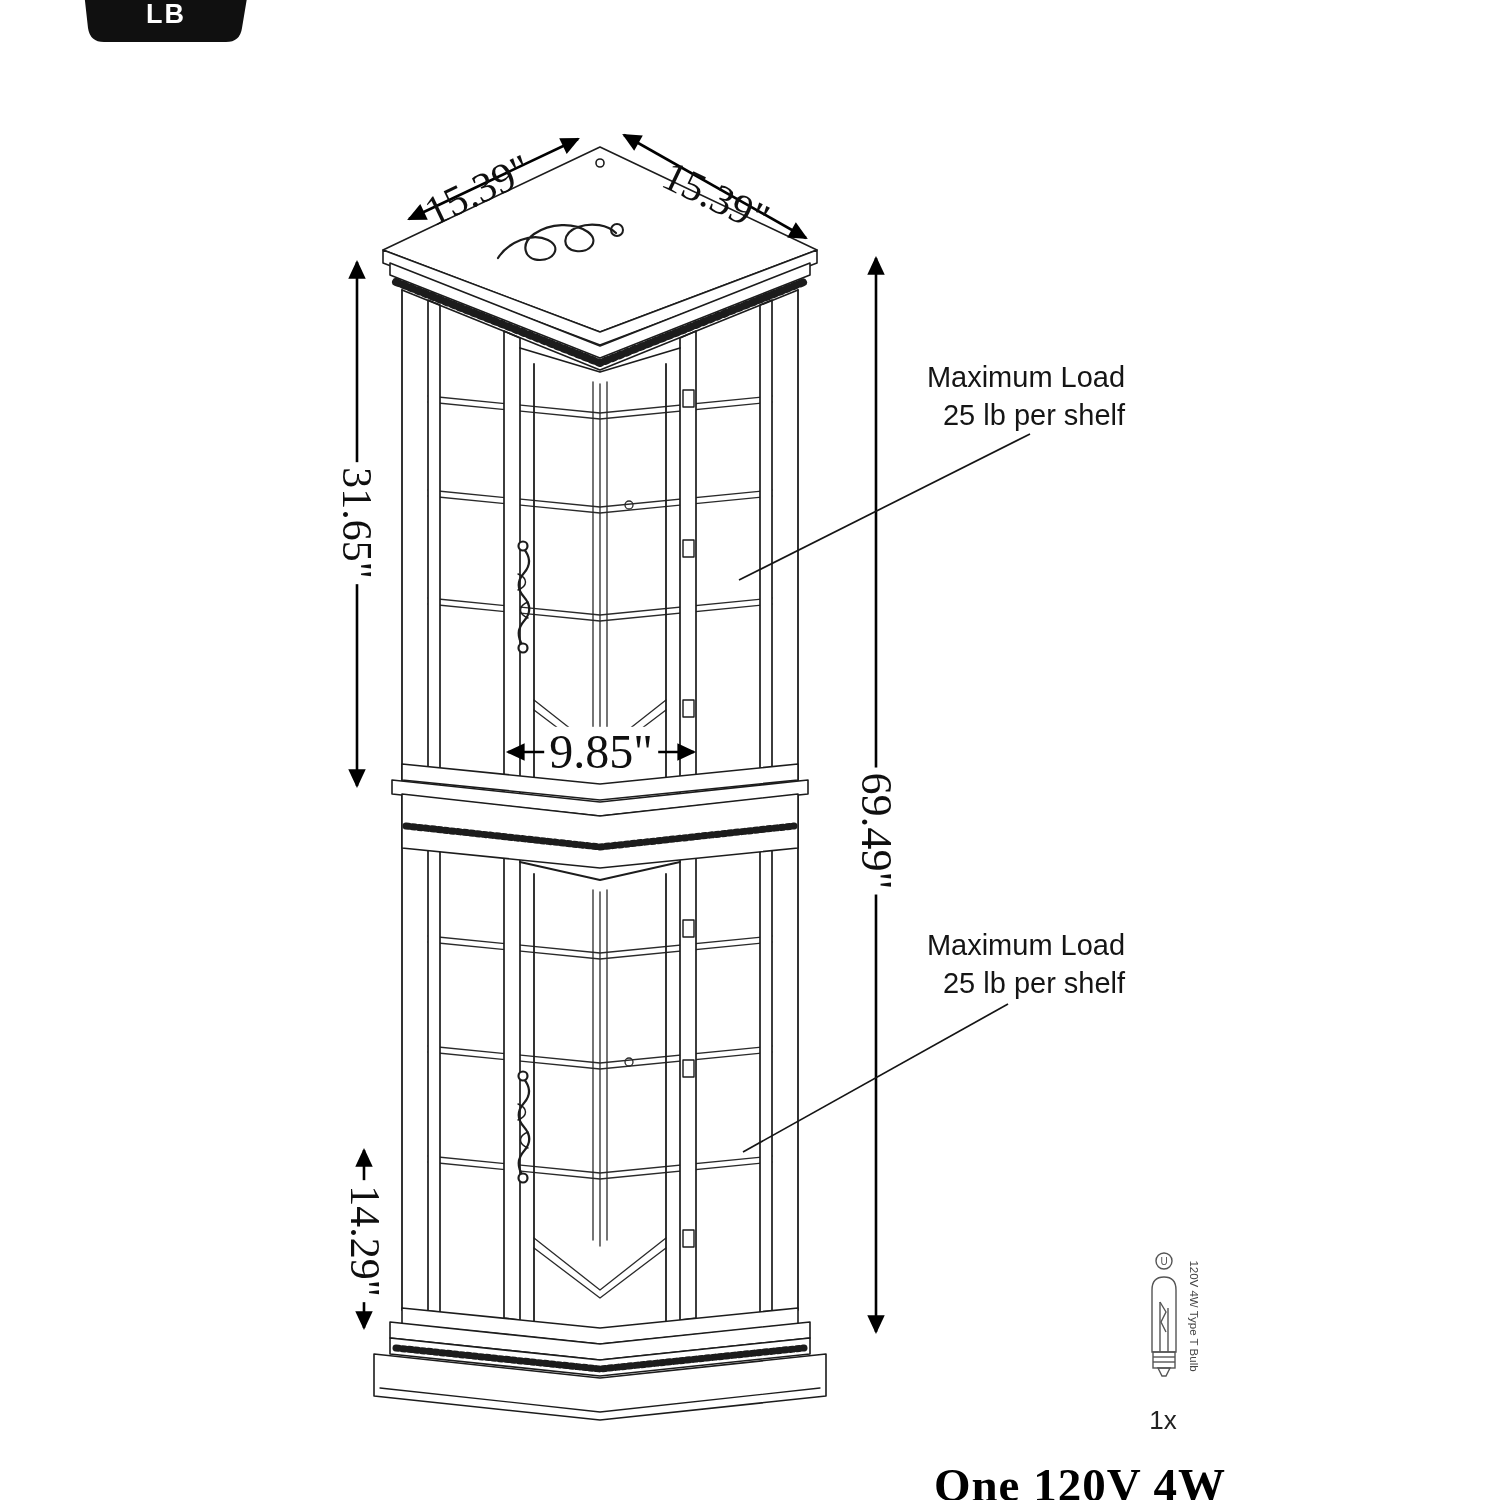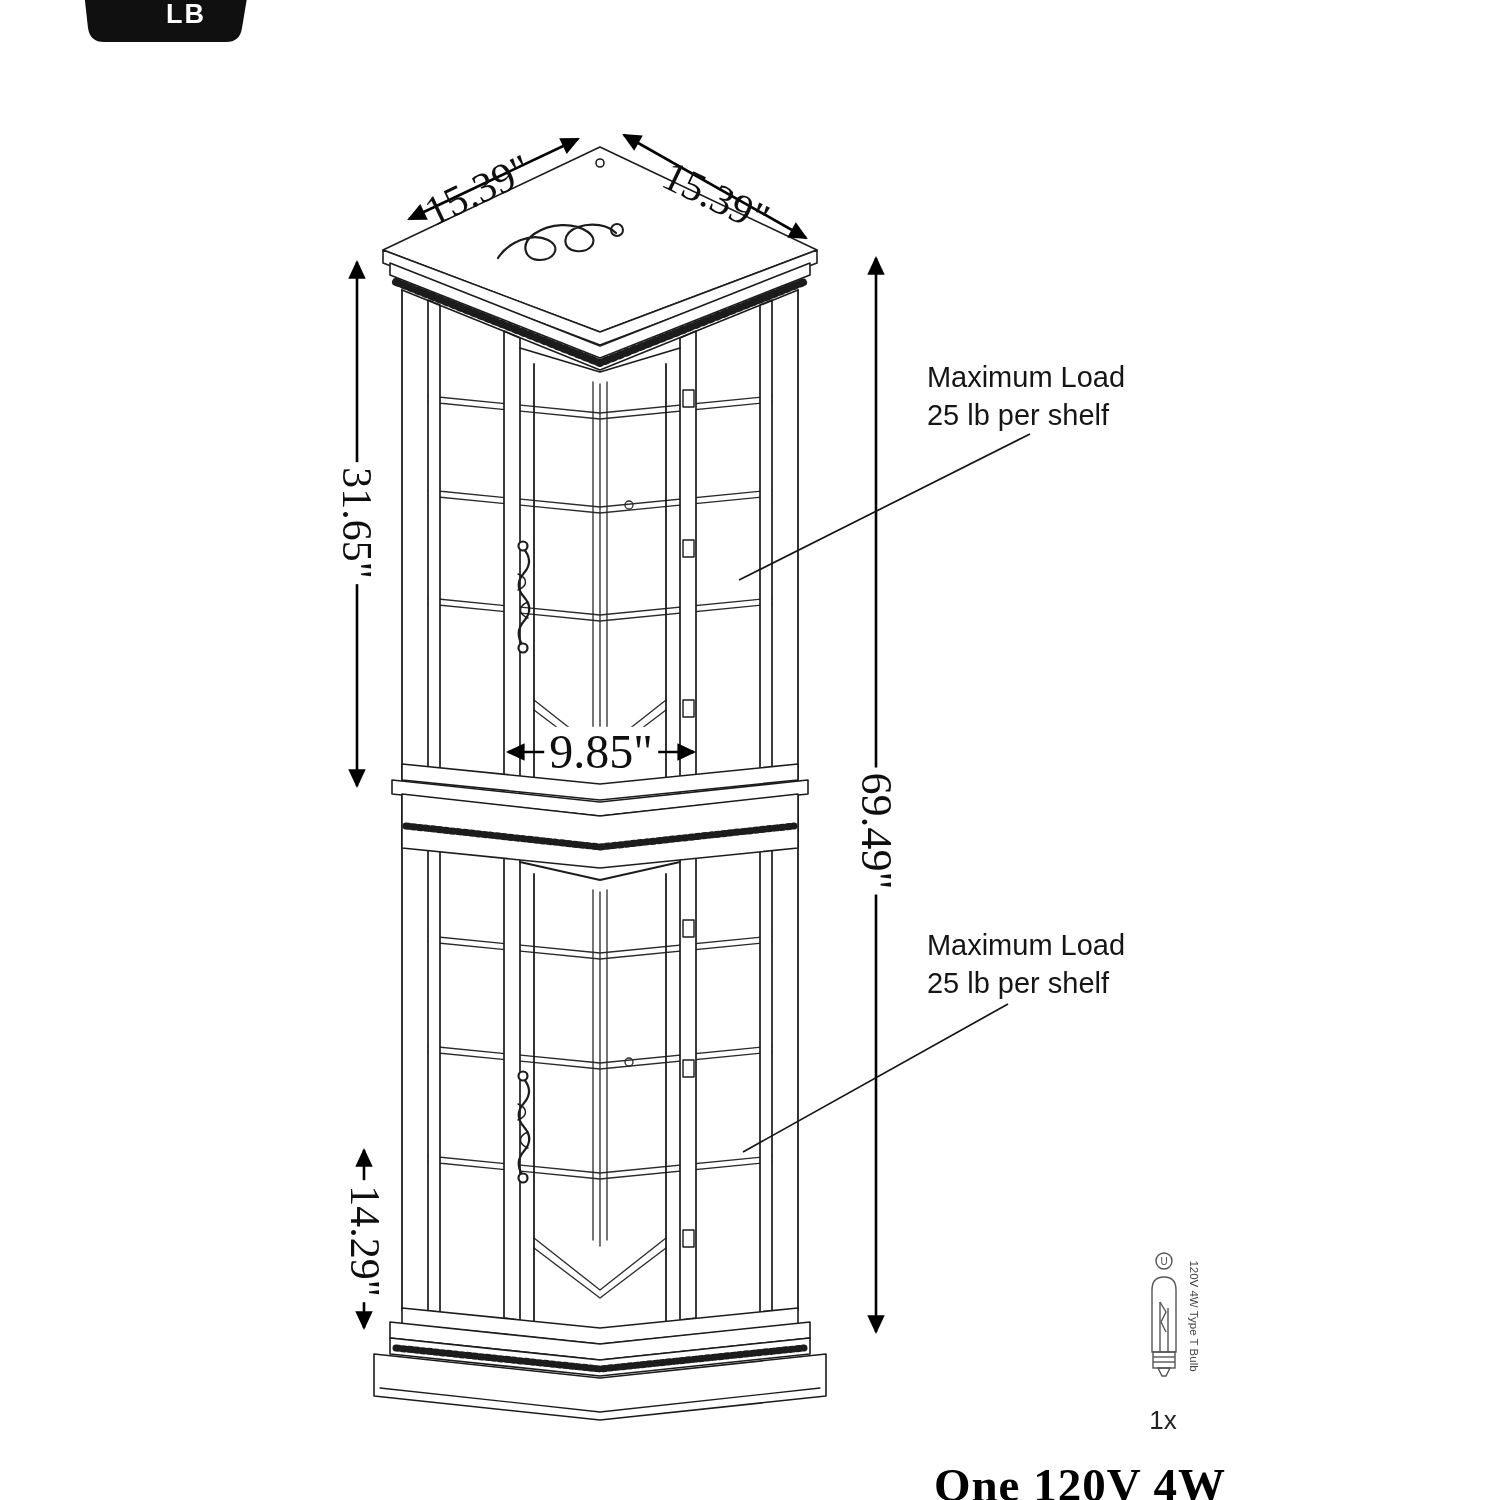--- a/index.html
+++ b/index.html
@@ -2,21 +2,21 @@
 <html><head>
 <meta charset="utf-8">
 <style>
   html,body{margin:0;padding:0;background:#ffffff;}
   .page{position:relative;width:1500px;height:1500px;background:#ffffff;overflow:hidden;}
   .lbl{position:absolute;white-space:nowrap;color:#0f0f0f;}
   .serif{font-family:"Liberation Serif","DejaVu Serif",serif;}
   .sans{font-family:"Liberation Sans","DejaVu Sans",sans-serif;}
   .dim{font-size:42px;line-height:1.05;background:#ffffff;padding:0 5px;}
   .nobg{background:transparent;}
-  .anno{position:absolute;text-align:left;font-family:"Liberation Sans","DejaVu Sans",sans-serif;
+  .anno{position:absolute;text-align:right;font-family:"Liberation Sans","DejaVu Sans",sans-serif;
         font-size:29px;line-height:1.32;color:#151515;transform:translate(-50%,-50%);}
   svg{position:absolute;left:0;top:0;}
 </style>
 </head>
 <body>
 
 <div class="page">
 
   <svg width="1500" height="1500" viewBox="0 0 1500 1500">
     <defs>
@@ -145,21 +145,21 @@
       <line x1="1160" y1="1352" x2="1160" y2="1302"></line>
       <line x1="1168" y1="1352" x2="1168" y2="1308"></line>
       <path d="M1160,1302 L1166,1312 L1161,1322 L1166,1332"></path>
       <rect x="1153" y="1352" width="22" height="16"></rect>
       <line x1="1153" y1="1357" x2="1175" y2="1357"></line>
       <line x1="1153" y1="1362" x2="1175" y2="1362"></line>
       <path d="M1158,1368 L1170,1368 L1166,1376 L1162,1376 Z"></path>
     </g>
   </svg>
 
-  <div class="lbl sans" style="left:166px;top:14px;transform:translate(-50%,-50%);color:#ffffff;font-weight:bold;font-size:27px;letter-spacing:2px;margin-left:20px;">LB</div>
+  <div class="lbl sans" style="left:166px;top:14px;transform:translate(-50%,-50%);color:#ffffff;font-weight:bold;font-size:27px;letter-spacing:2px;">LB</div>
 
   <div class="lbl serif dim nobg" style="left:478px;top:190px;transform:translate(-50%,-50%) rotate(-25.5deg);">15.39"</div>
 
   <div class="lbl serif dim nobg" style="left:716px;top:197px;transform:translate(-50%,-50%) rotate(25.5deg);">15.39"</div>
 
   <div class="lbl serif dim" style="left:357px;top:523px;transform:translate(-50%,-50%) rotate(90deg);">31.65"</div>
 
   <div class="lbl serif dim" style="left:601px;top:752px;transform:translate(-50%,-50%);font-size:48px;">9.85"</div>
 
   <div class="lbl serif dim" style="left:876px;top:831px;transform:translate(-50%,-50%) rotate(90deg);font-size:44px;">69.49"</div>

